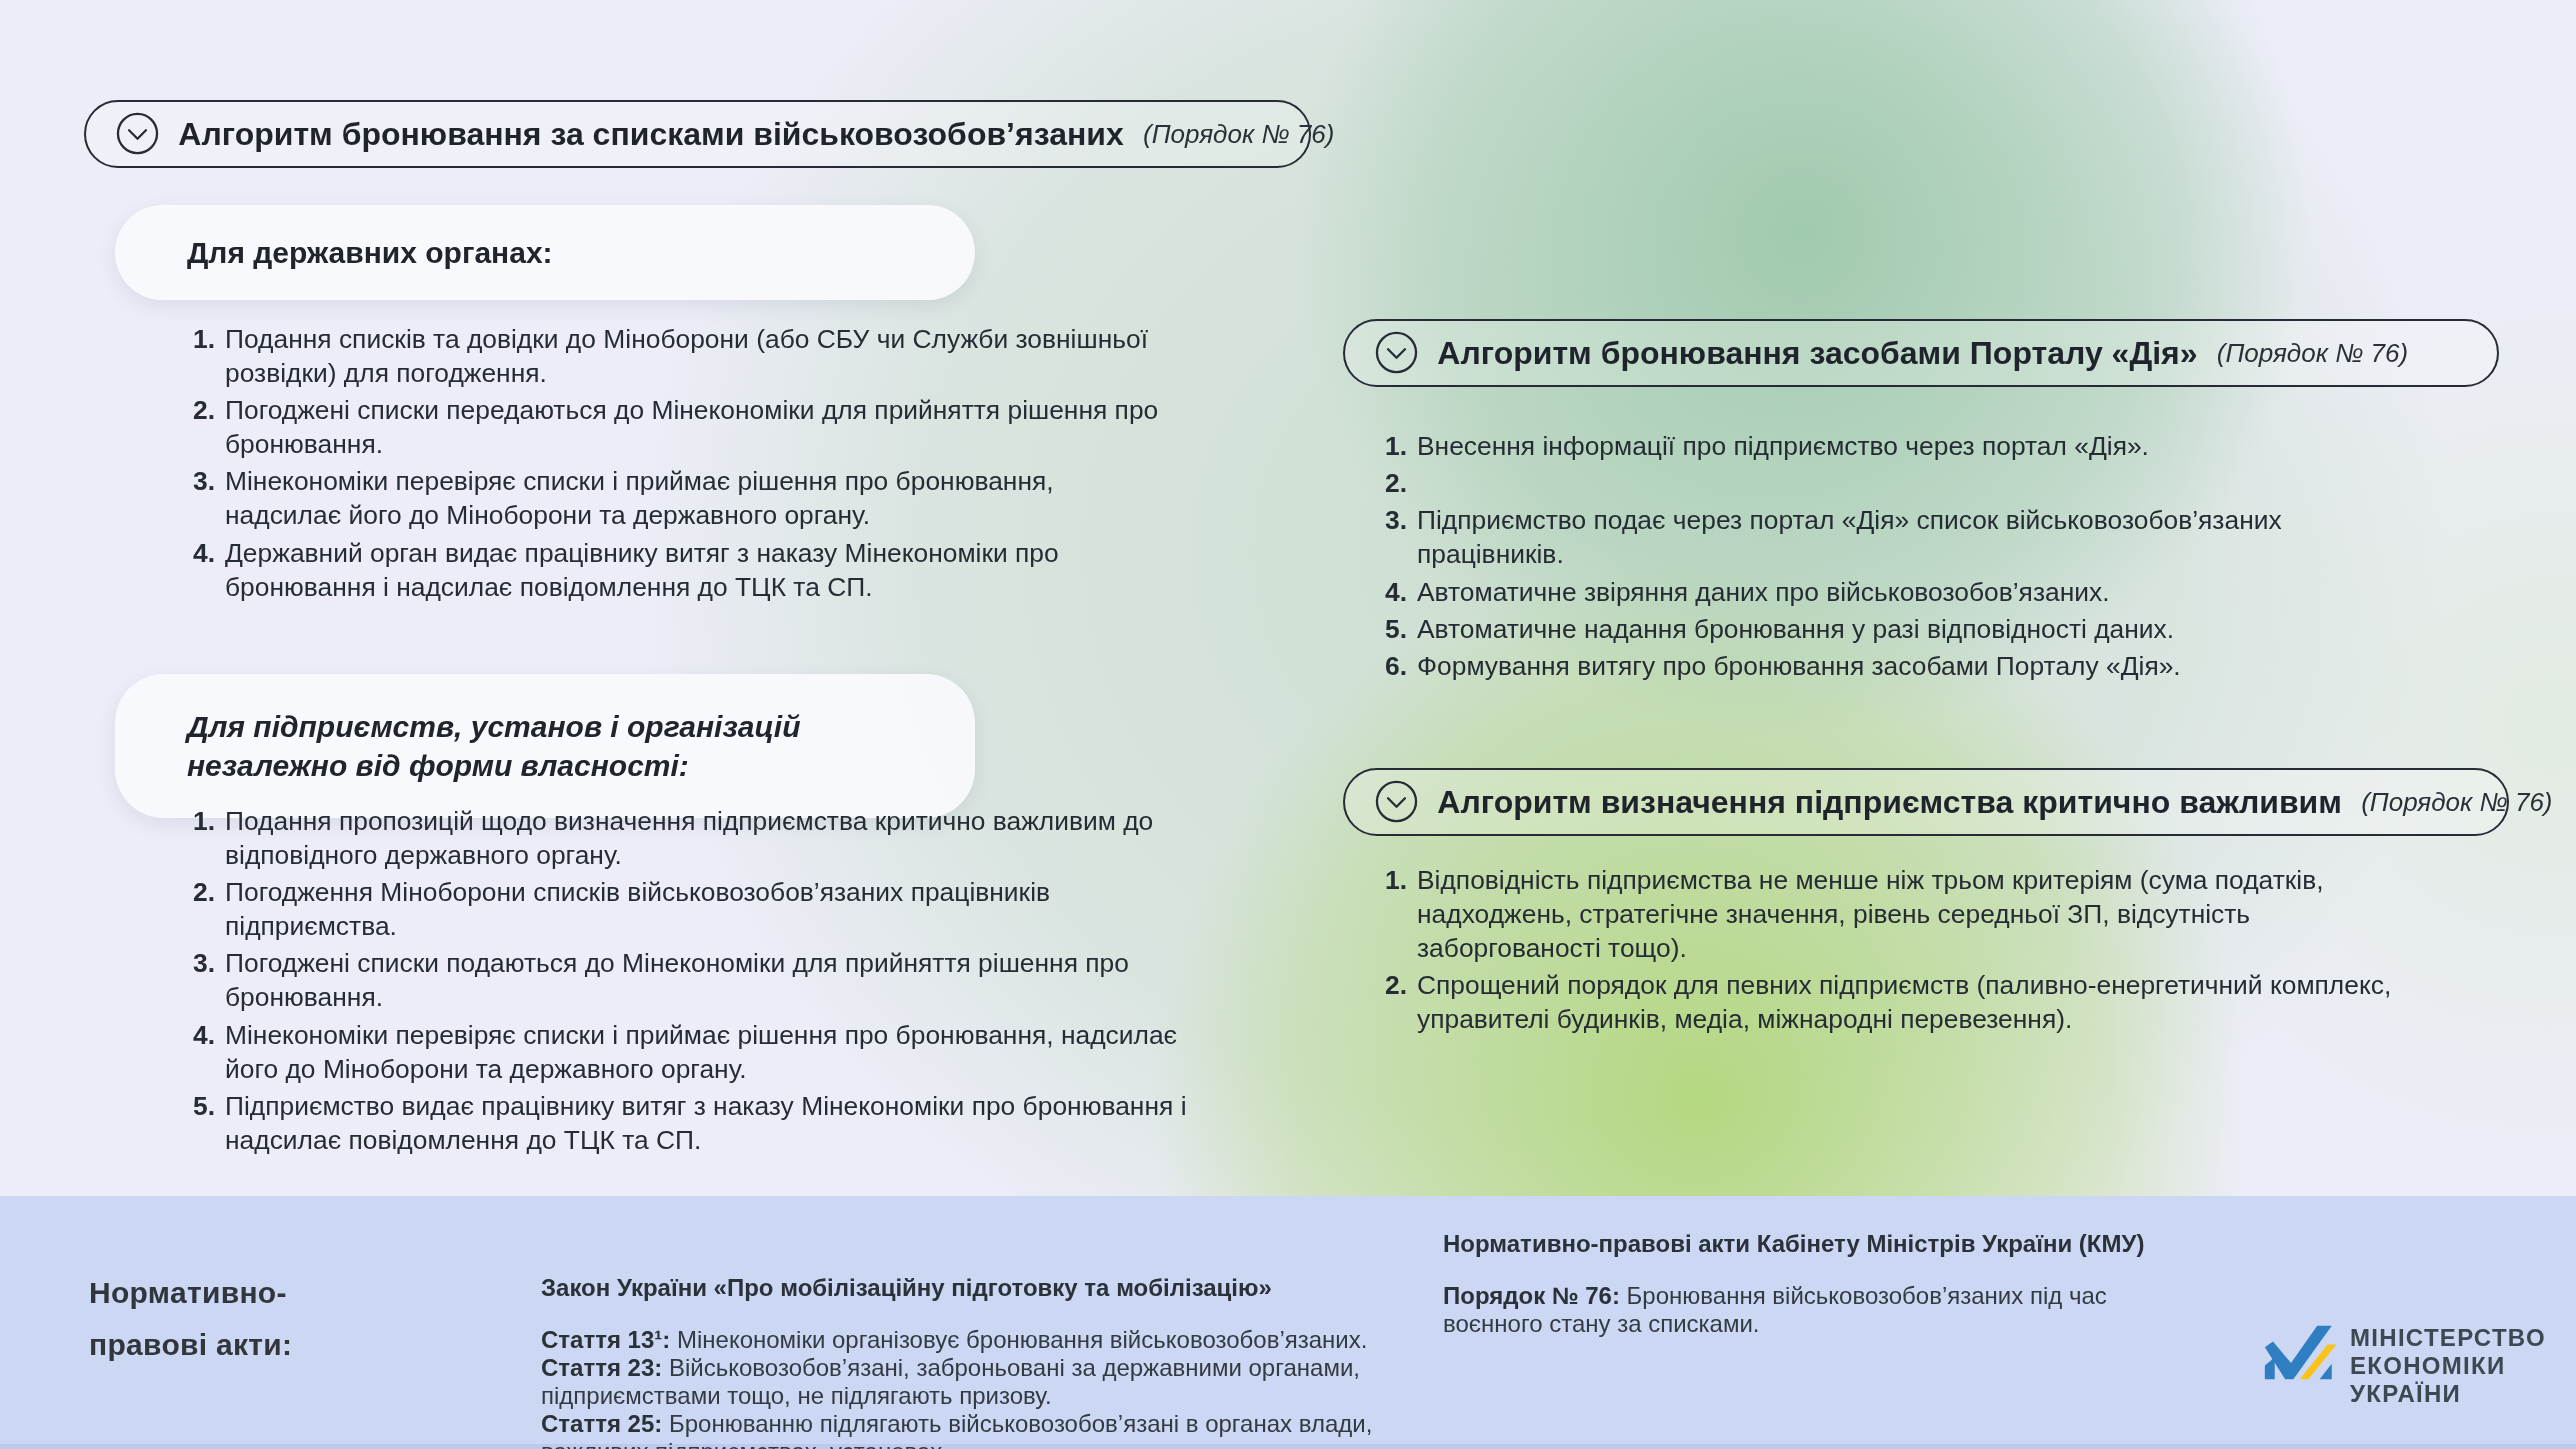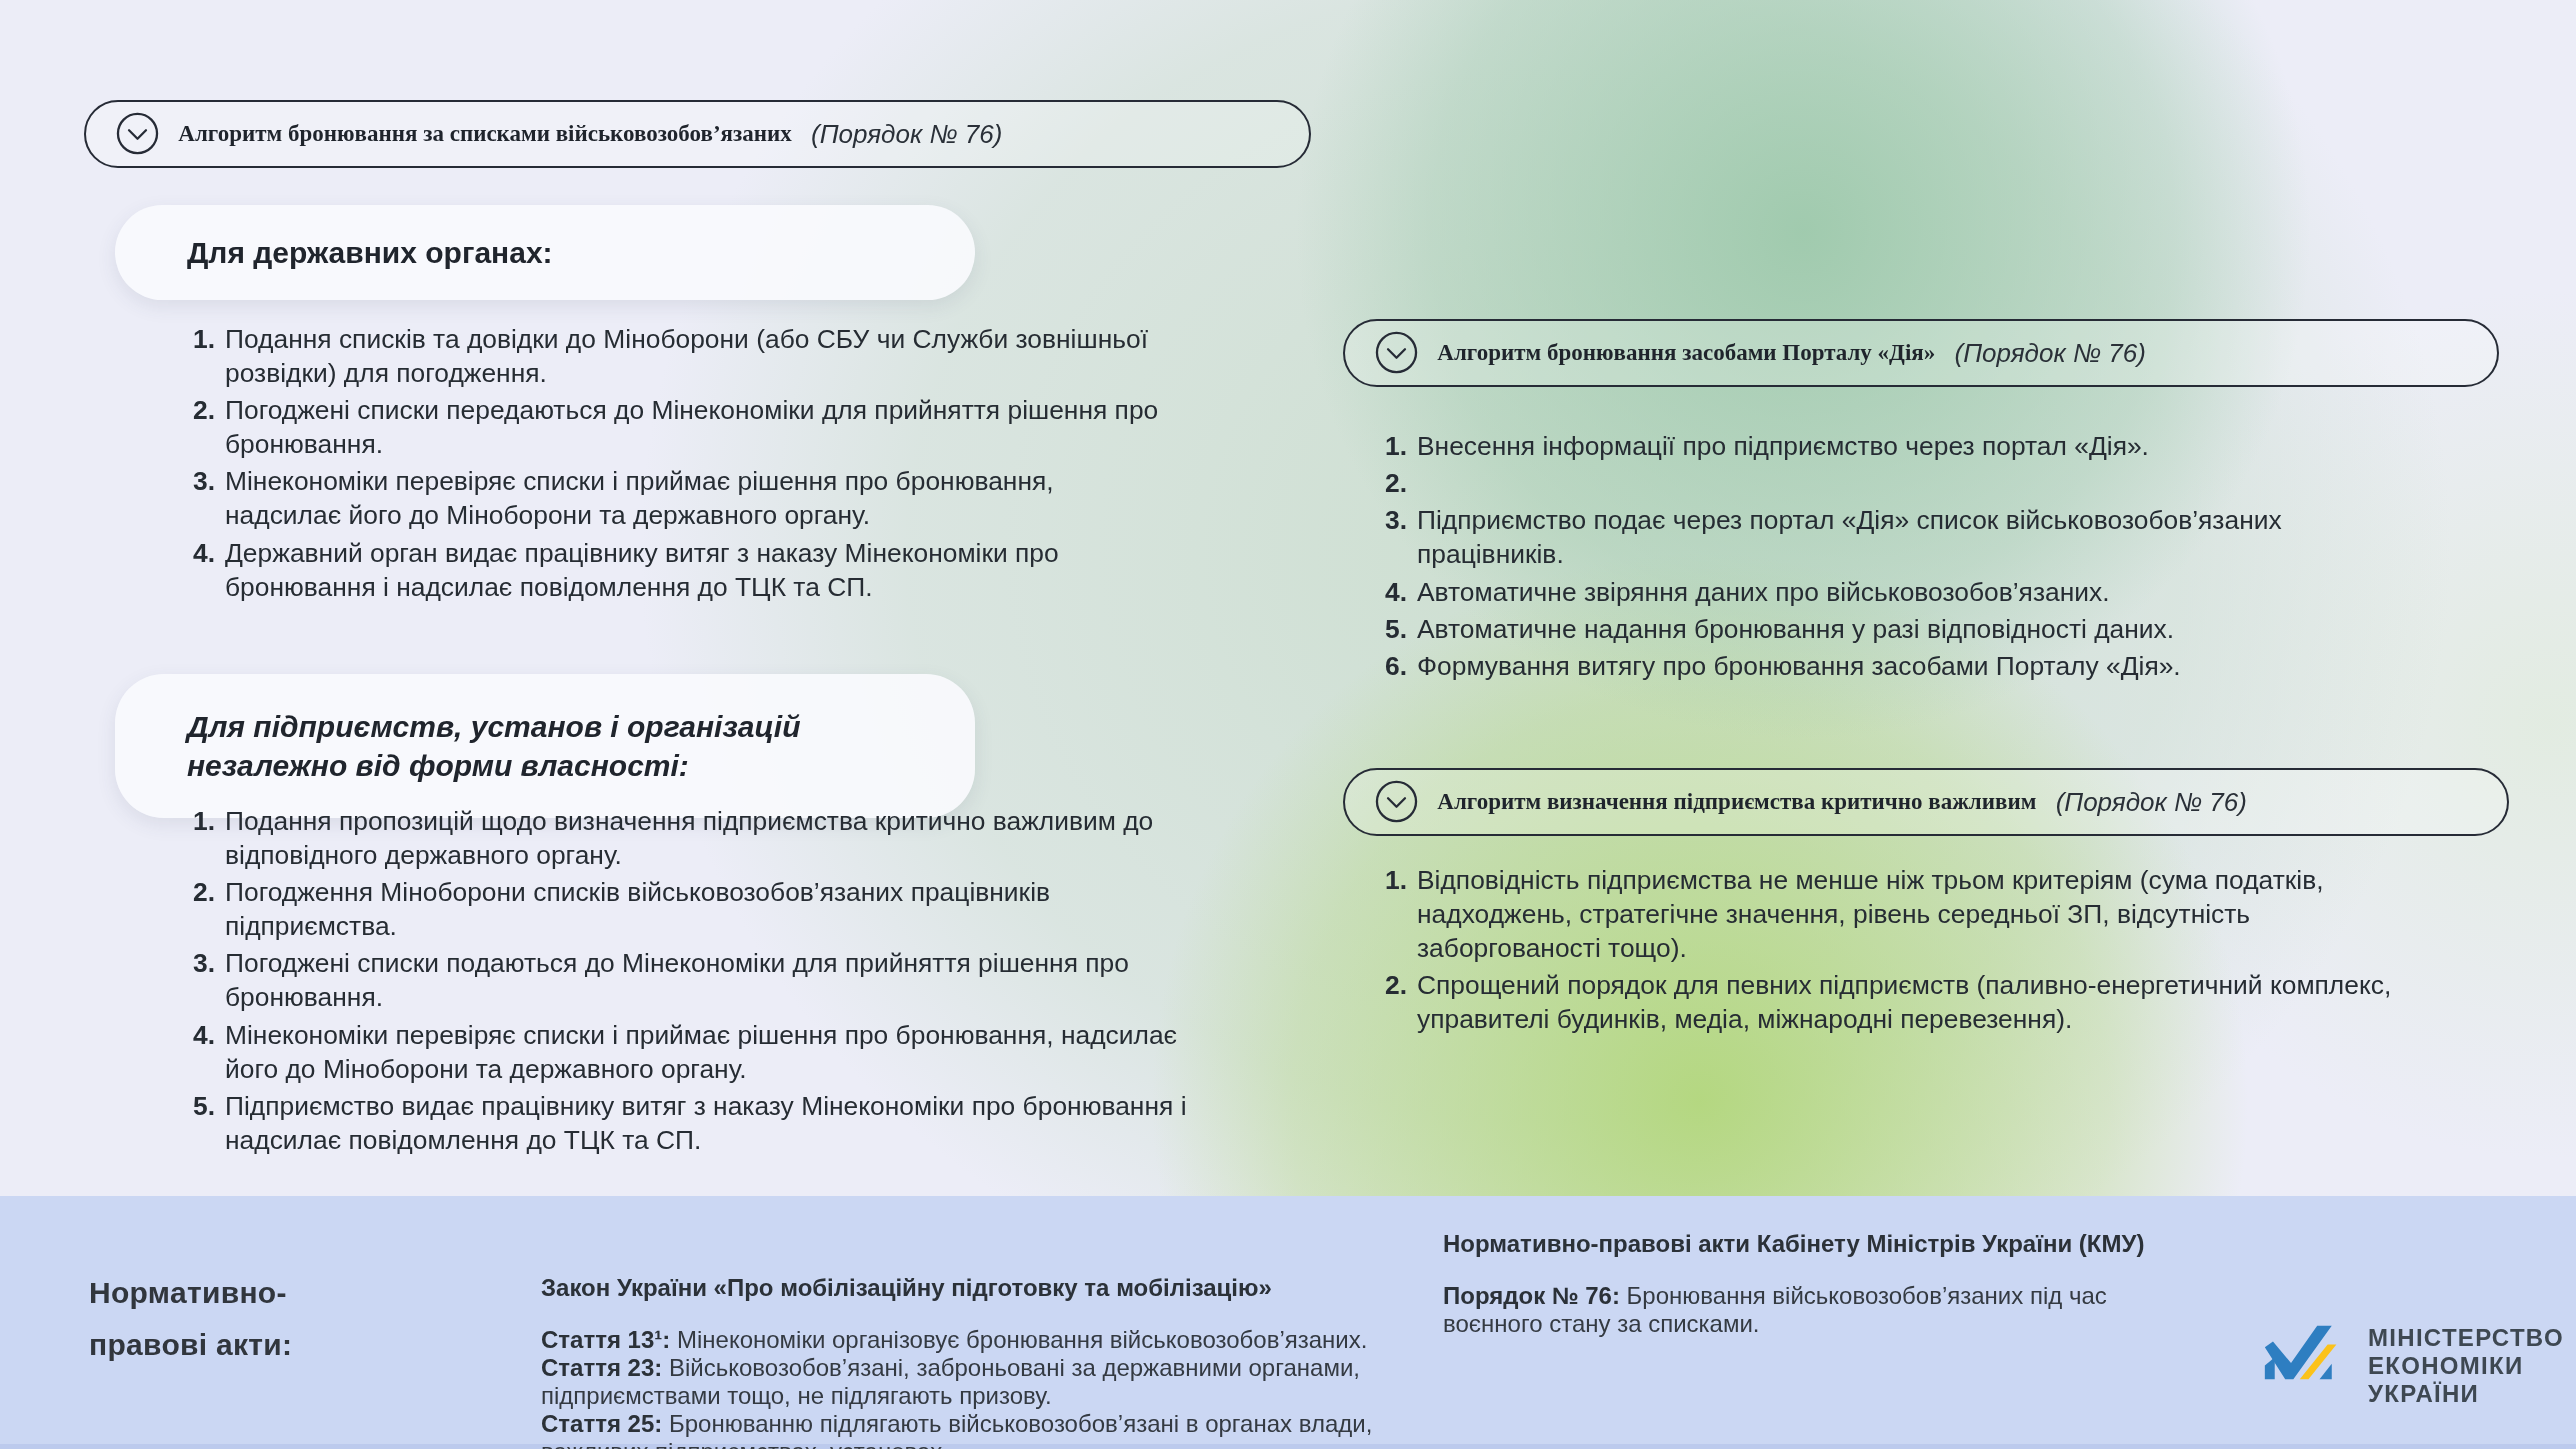--- a/index.html
+++ b/index.html
@@ -12,21 +12,21 @@
       radial-gradient(circle 741px at 66% 76%, rgba(171,212,105,0.80), rgba(171,212,105,0.30) 55%, rgba(171,212,105,0) 74%),
       radial-gradient(ellipse 1224px 1095px at 60% 38%, rgba(203,222,206,0.95), rgba(203,222,206,0.55) 52%, rgba(203,222,206,0) 74%),
       radial-gradient(circle 580px at 99% 50%, rgba(222,235,216,0.7), rgba(222,235,216,0) 75%);
   }
   
   .pill{
     position:absolute;display:flex;align-items:center;gap:19.3px;
     height:68px;border:2.6px solid #262b36;border-radius:37px;
     padding:0 30px;background:rgba(255,255,255,0.22);box-sizing:border-box;
   }
-  .pill .ttl{font-size:23px;font-weight:700;color:#1f242c;white-space:nowrap;font-family:Liberation Serif, serif;}
+  .pill .ttl{font-size:32px;font-weight:700;color:#1f242c;white-space:nowrap;}
   .pill .sfx{font-size:26px;font-style:italic;font-weight:400;color:#2a3038;white-space:nowrap;}
   .chev{flex:0 0 auto;}
   
   .hcard{
     position:absolute;display:flex;align-items:center;box-sizing:border-box;
     background:rgba(249,250,253,0.93);border-radius:49px;padding-left:72px;padding-right:39px;
     box-shadow:0 6.4px 19.3px rgba(60,70,100,0.10);
   }
   .hcard .htxt{font-size:30px;font-weight:700;color:#20252d;line-height:39px;}
   
@@ -40,21 +40,21 @@
   .big-heading{
     position:absolute;left:89px;top:1267px;font-size:30px;font-weight:700;
     line-height:52px;color:#31363d;letter-spacing:0.3px;
   }
   .fcol{position:absolute;}
   .fcol .ftitle{font-size:24px;font-weight:700;color:#2b3138;line-height:30px;}
   .fcol .fbody{margin-top:23px;}
   .fcol .article{margin:0;font-size:24px;line-height:28px;color:#343a42;}
   .fcol .article b{color:#2b3138;}
   
-  .logo{position:absolute;left:2254px;top:1320px;display:flex;align-items:flex-start;gap:26px;}
+  .logo{position:absolute;left:2254px;top:1320px;display:flex;align-items:flex-start;gap:8px;}
   .logo .mark{flex:0 0 auto;}
   .logo .ltxt{font-size:24px;font-weight:700;line-height:28px;letter-spacing:1.3px;color:#3e4852;margin-top:3.9px;}
 </style>
 </head>
 <body>
 
 <div id="canvas">
 
   <div class="pill" style="left:84px;top:100px;width:1227px;">
     <span class="chev">

